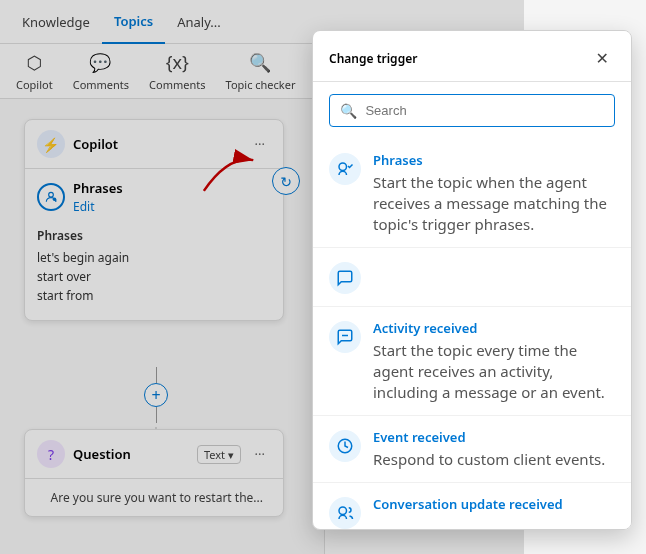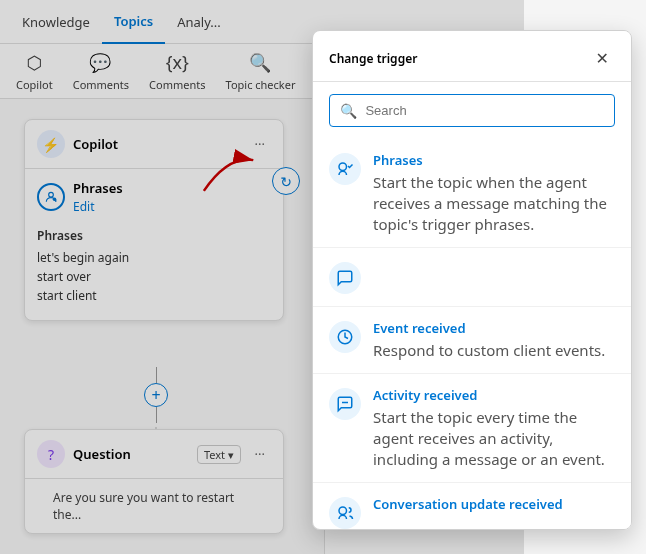--- a/index.html
+++ b/index.html
@@ -272,23 +272,24 @@
       font-size: 11px;
       color: #424242;
       border: 1px solid #ccc;
       border-radius: 4px;
       padding: 1px 6px;
       display: flex;
       align-items: center;
       gap: 3px;
     }
     .question-body {
-      padding: 10px 28px;
+      padding: 10px 20px;
       font-size: 12px;
       color: #424242;
+      text-align: right;
     }
 
     
     .right-panel {
       width: 200px;
       background: #fff;
       border-left: 1px solid #e0e0e0;
       padding: 12px;
       font-size: 11px;
       color: #333;
@@ -458,21 +459,21 @@
             <div>
               <span class="phrases-label">Phrases</span>
               <br>
               <a class="edit-link" href="#">Edit</a>
             </div>
           </div>
           <div class="phrases-list">
             <p>Phrases</p>
             <span>let's begin again</span>
             <span>start over</span>
-            <span>start client</span>
+            <span>start from</span>
           </div>
         </div>
       </div>
 
       <div class="refresh-btn" style="position:absolute;top:68px;left:272px;">↻</div>
 
       <div class="red-arrow" style="position:absolute;top:52px;left:195px;">
         <svg width="70" height="40" viewBox="0 0 70 40">
           <defs>
             <marker id="arrowhead" markerWidth="8" markerHeight="6" refX="8" refY="3" orient="auto">
@@ -546,42 +547,42 @@
 
     <div class="trigger-option">
       <div class="option-icon message">
         <svg width="18" height="18" viewBox="0 0 24 24" fill="none" stroke="#0078d4" stroke-width="2">
           <path d="M21 15a2 2 0 01-2 2H7l-4 4V5a2 2 0 012-2h14a2 2 0 012 2z"></path>
         </svg>
       </div>
     </div>
 
     <div class="trigger-option">
+      <div class="option-icon activity">
+        <svg width="18" height="18" viewBox="0 0 24 24" fill="none" stroke="#0078d4" stroke-width="2">
+          <path d="M21 15a2 2 0 01-2 2H7l-4 4V5a2 2 0 012-2h14a2 2 0 012 2z"></path>
+          <line x1="8" y1="10" x2="16" y2="10"></line>
+        </svg>
+      </div>
+      <div class="option-text">
+        <h4>Activity received</h4>
+        <p>Start the topic every time the agent receives an activity, including a message or an event.</p>
+      </div>
+    </div>
+
+    <div class="trigger-option">
       <div class="option-icon event">
         <svg width="18" height="18" viewBox="0 0 24 24" fill="none" stroke="#0078d4" stroke-width="2">
           <circle cx="12" cy="12" r="9"></circle>
           <path d="M12 6v6l4 2"></path>
         </svg>
       </div>
       <div class="option-text">
         <h4>Event received</h4>
         <p>Respond to custom client events.</p>
-      </div>
-    </div>
-
-    <div class="trigger-option">
-      <div class="option-icon activity">
-        <svg width="18" height="18" viewBox="0 0 24 24" fill="none" stroke="#0078d4" stroke-width="2">
-          <path d="M21 15a2 2 0 01-2 2H7l-4 4V5a2 2 0 012-2h14a2 2 0 012 2z"></path>
-          <line x1="8" y1="10" x2="16" y2="10"></line>
-        </svg>
-      </div>
-      <div class="option-text">
-        <h4>Activity received</h4>
-        <p>Start the topic every time the agent receives an activity, including a message or an event.</p>
       </div>
     </div>
 
     <div class="trigger-option">
       <div class="option-icon conversation">
         <svg width="18" height="18" viewBox="0 0 24 24" fill="none" stroke="#0078d4" stroke-width="2">
           <circle cx="9" cy="9" r="5"></circle>
           <path d="M4 20c0-3 2.7-5 5-5s5 2 5 5"></path>
           <path d="M17 11a3 3 0 100-6"></path>
           <path d="M22 20c0-2-1.7-3.5-4-4"></path>

